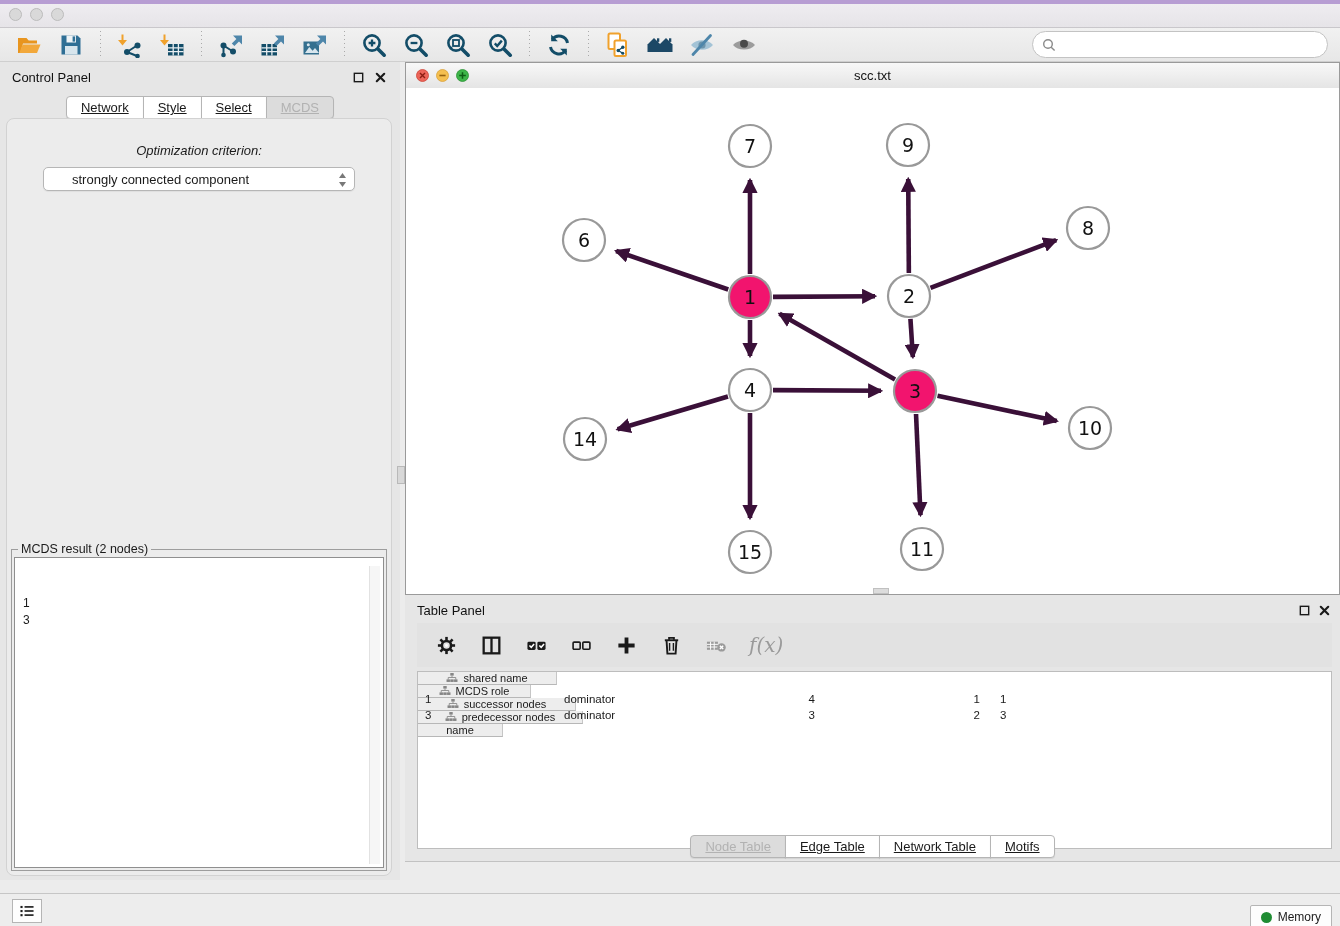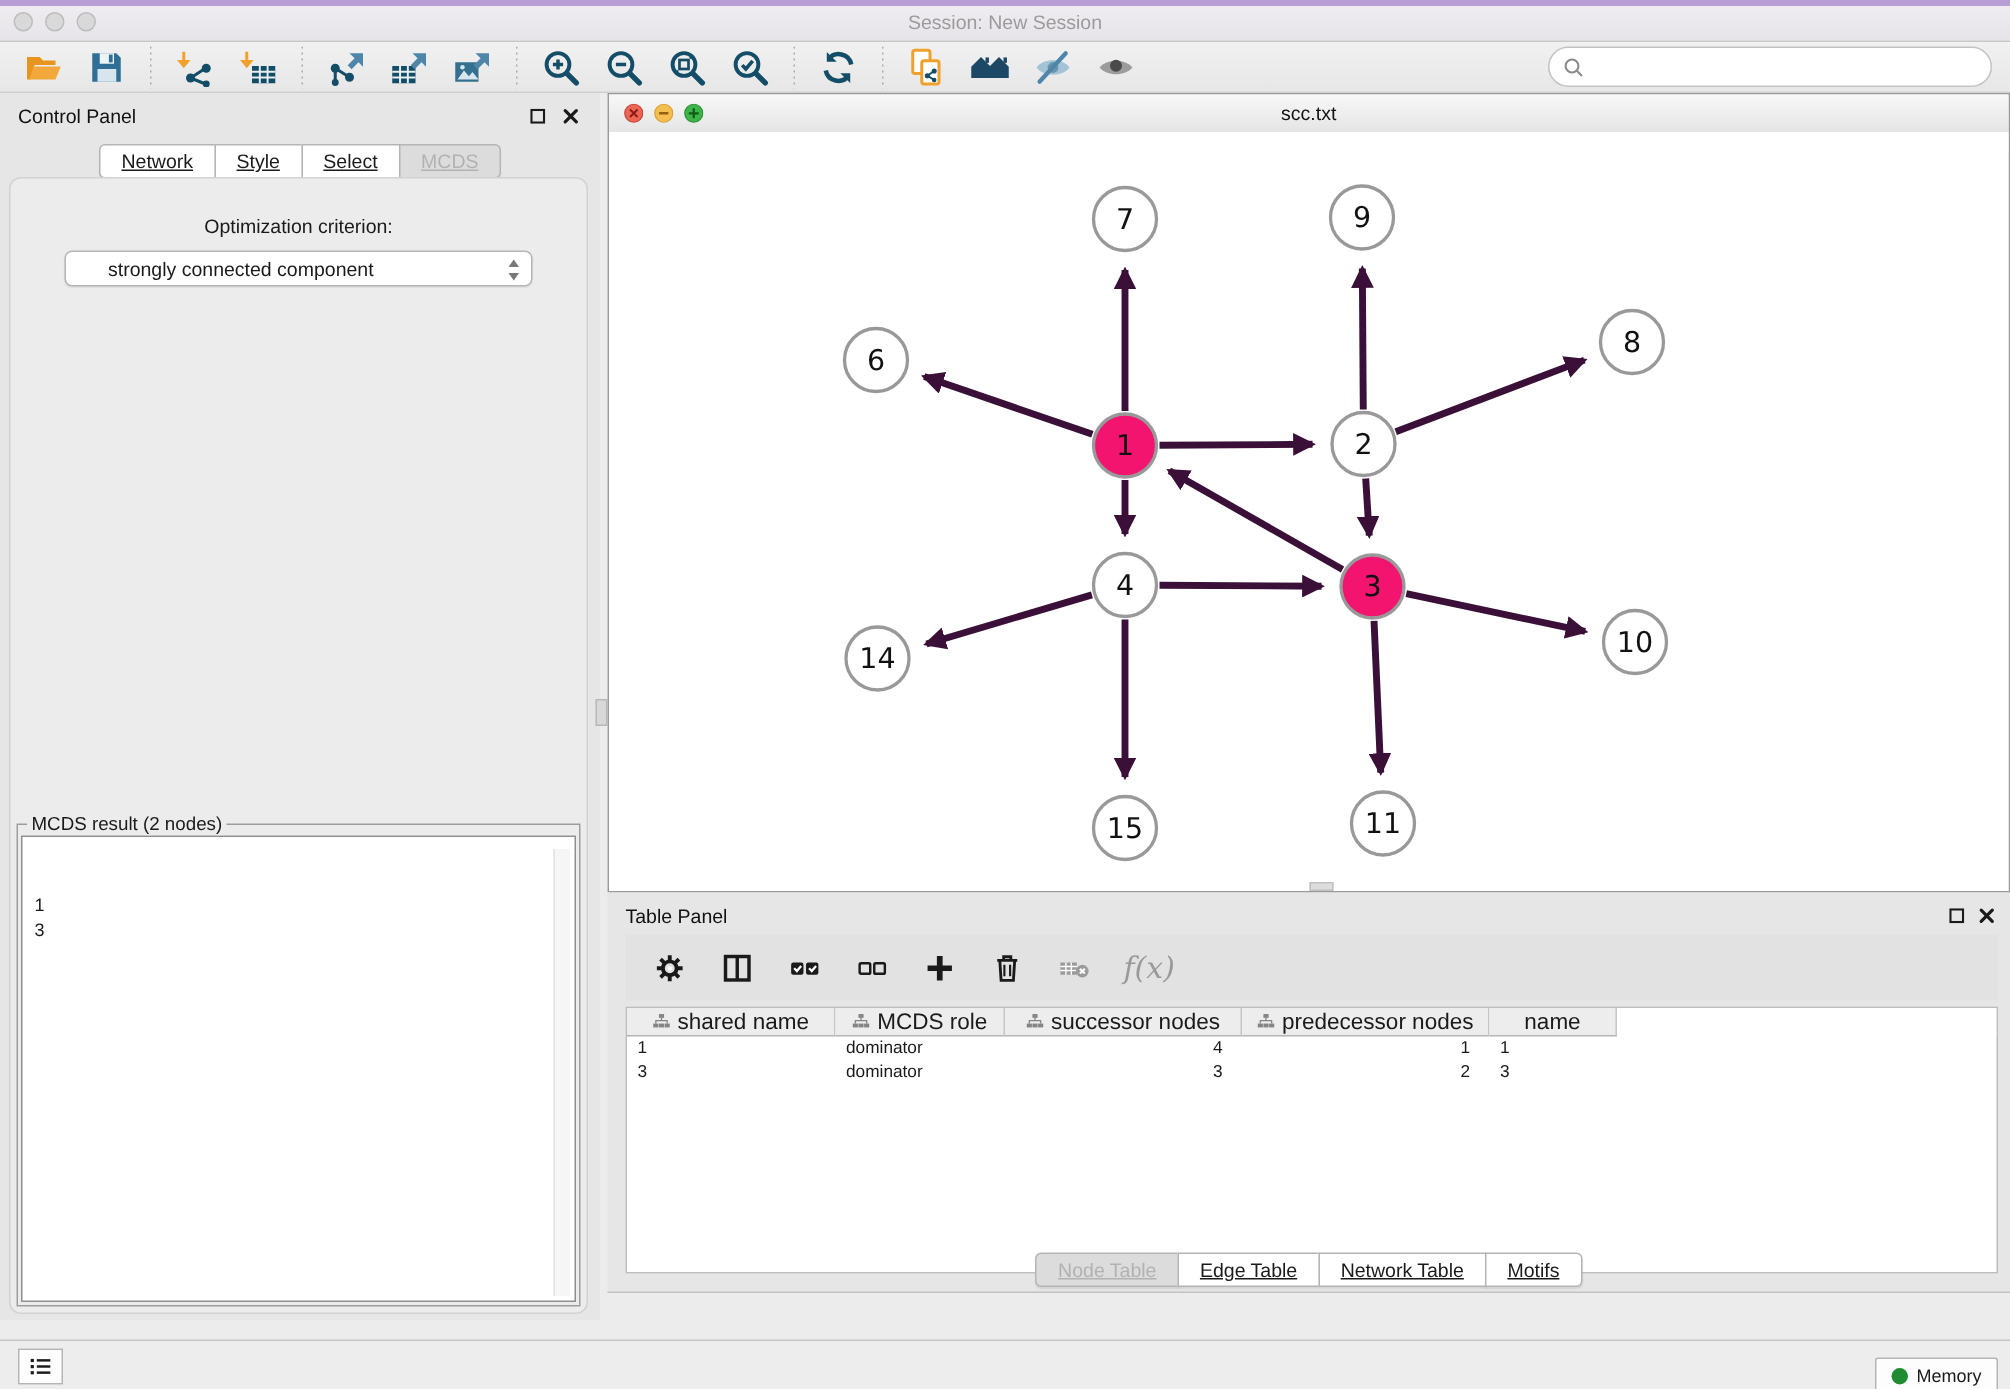--- a/index.html
+++ b/index.html
@@ -49,21 +49,21 @@
   .ctl-tabs { position:absolute; left:0; top:34px; width:100%; display:flex; justify-content:center; }
   .tab-btn { height:23px; padding:0 14px; background:#fff; border:1px solid #b5b5b5;
     margin-left:-1px; font-size:13px; display:flex; align-items:center;
     box-shadow:0 1px 1px rgba(0,0,0,0.08);text-decoration:underline; }
   .tab-btn:first-child { border-radius:4px 0 0 4px; margin-left:0; }
   .tab-btn:last-child { border-radius:0 4px 4px 0; }
   .tab-btn.selected { background:#dcdcdc; color:#b2b2b2; }
 
   .ctl-body { position:absolute; left:6px; right:8px; top:56px; bottom:4px;
     background:#ececec; border:1px solid #d2d2d2; border-radius:8px; }
-  .opt-label { text-align:center; margin-top:24px; font-size:13px; }
+  .opt-label { text-align:center; margin-top:24px; font-size:13px;font-style:italic; }
   .select-box { position:relative; margin:9px auto 0; width:312px; height:24px; background:#fff;
     border:1px solid #b6b6b6; border-radius:5px; font-size:13px;
     display:flex; align-items:center; padding-left:28px;
     box-shadow:0 1px 1px rgba(0,0,0,0.06); }
   .select-box .stepper { position:absolute; right:7px; top:4px; }
   .btn-row { display:flex; justify-content:center; gap:14px; margin-top:13px; }
   .mac-btn { height:23px; padding:0 16px; background:#fff; border:1px solid #b6b6b6;
     border-radius:5px; font-size:13px; display:flex; align-items:center;
     box-shadow:0 1px 1px rgba(0,0,0,0.08); }
 
@@ -97,21 +97,21 @@
   
   .table-panel { position:absolute; left:405px; top:595px; width:935px; height:267px;
     background:#e6e6e6; border-bottom:1px solid #c2c2c2; }
   .tp-toolbar { position:absolute; left:12px; right:8px; top:28px; height:44px;
     background:#e2e2e2; display:flex; align-items:center; padding-left:17px; gap:21px; }
   .tp-btn { display:flex; align-items:center; justify-content:center; width:24px; height:24px; }
   .tp-btn svg { width:21px; height:21px; }
   .fx-label { font-family:"DejaVu Serif",serif; font-style:italic; font-size:20px; color:#9a9a9a; }
   .tp-table { position:absolute; left:12px; right:8px; top:76px; height:178px;
     background:#fff; border:1px solid #bdbdbd; overflow:hidden; }
-  .tp-header { display:flex; height:19px; font-size:15px; }
+  .tp-header { display:flex; height:19px; font-size:11px;flex-direction:column; }
   .th-cell { background:#ededed; border-right:1px solid #c6c6c6; border-bottom:1px solid #b7b7b7;
     display:flex; align-items:center; justify-content:center; gap:5px; }
   .th-cell svg { width:12px; height:12px; }
   .th-fill { flex:1; background:#fff; }
   .tp-row { display:flex; height:16px; font-size:11.5px; }
   .td-cell { display:flex; align-items:center; }
   .td-cell.l { justify-content:flex-start; padding-left:7px; }
   .td-cell.r { justify-content:flex-end; padding-right:13px; }
   .tp-tabs { position:absolute; left:0; right:0; bottom:3px; display:flex; justify-content:center; }
 
@@ -127,21 +127,20 @@
   .memory-dot { width:11px; height:11px; border-radius:50%; background:#1f8c33; }
 </style>
 </head>
 <body>
 
 <div class="titlebar">
   <div class="accent"></div>
   <div class="tl-dot" style="left:9px"></div>
   <div class="tl-dot" style="left:30px"></div>
   <div class="tl-dot" style="left:51px"></div>
-  <div class="title">Session: New Session</div>
 </div>
 
 <div class="toolbar">
   <div id="toolbar-icons" style="display:flex; align-items:center;">
       <div class="tb-btn">
         <svg viewBox="0 0 26 26">
           <path d="M2 6h8.5l2.2 2.4H21v3H7L4.3 21H2z" fill="#e8951f"></path>
           <path d="M6.6 12.4H24.5L21 21H3.4z" fill="#f2a83b"></path>
         </svg>
       </div>

